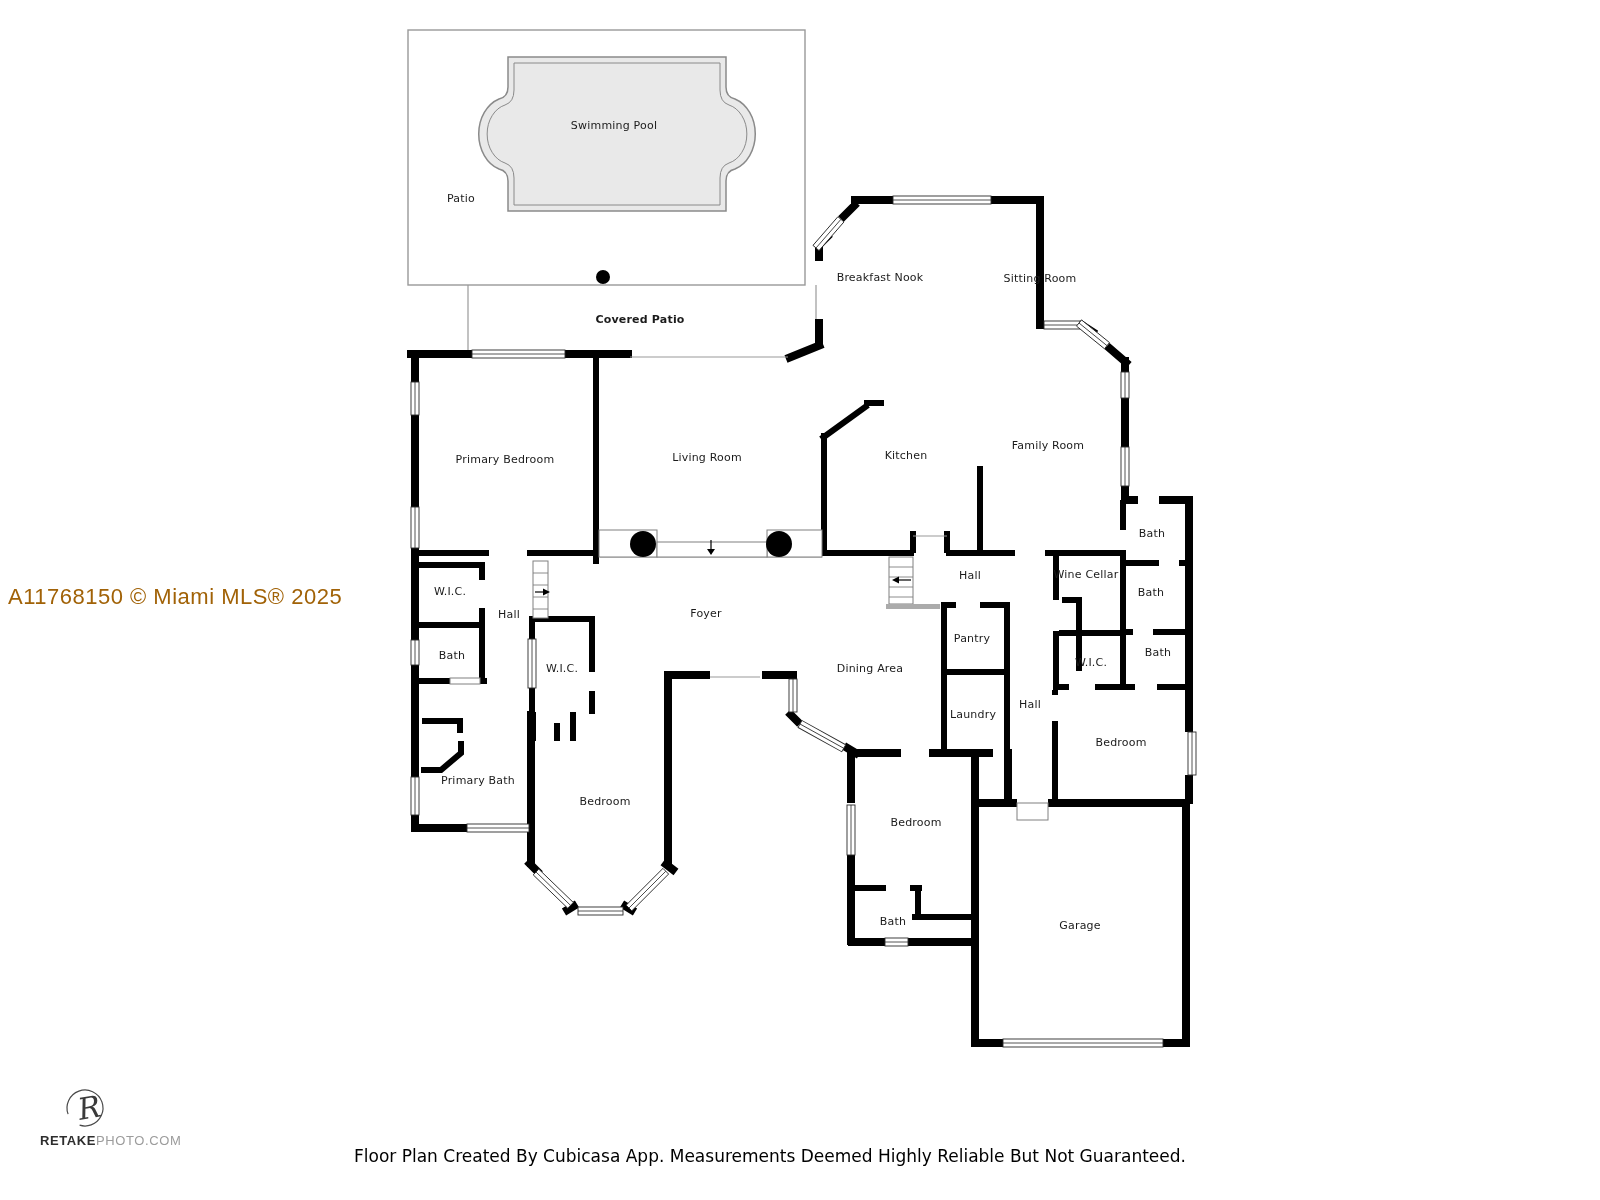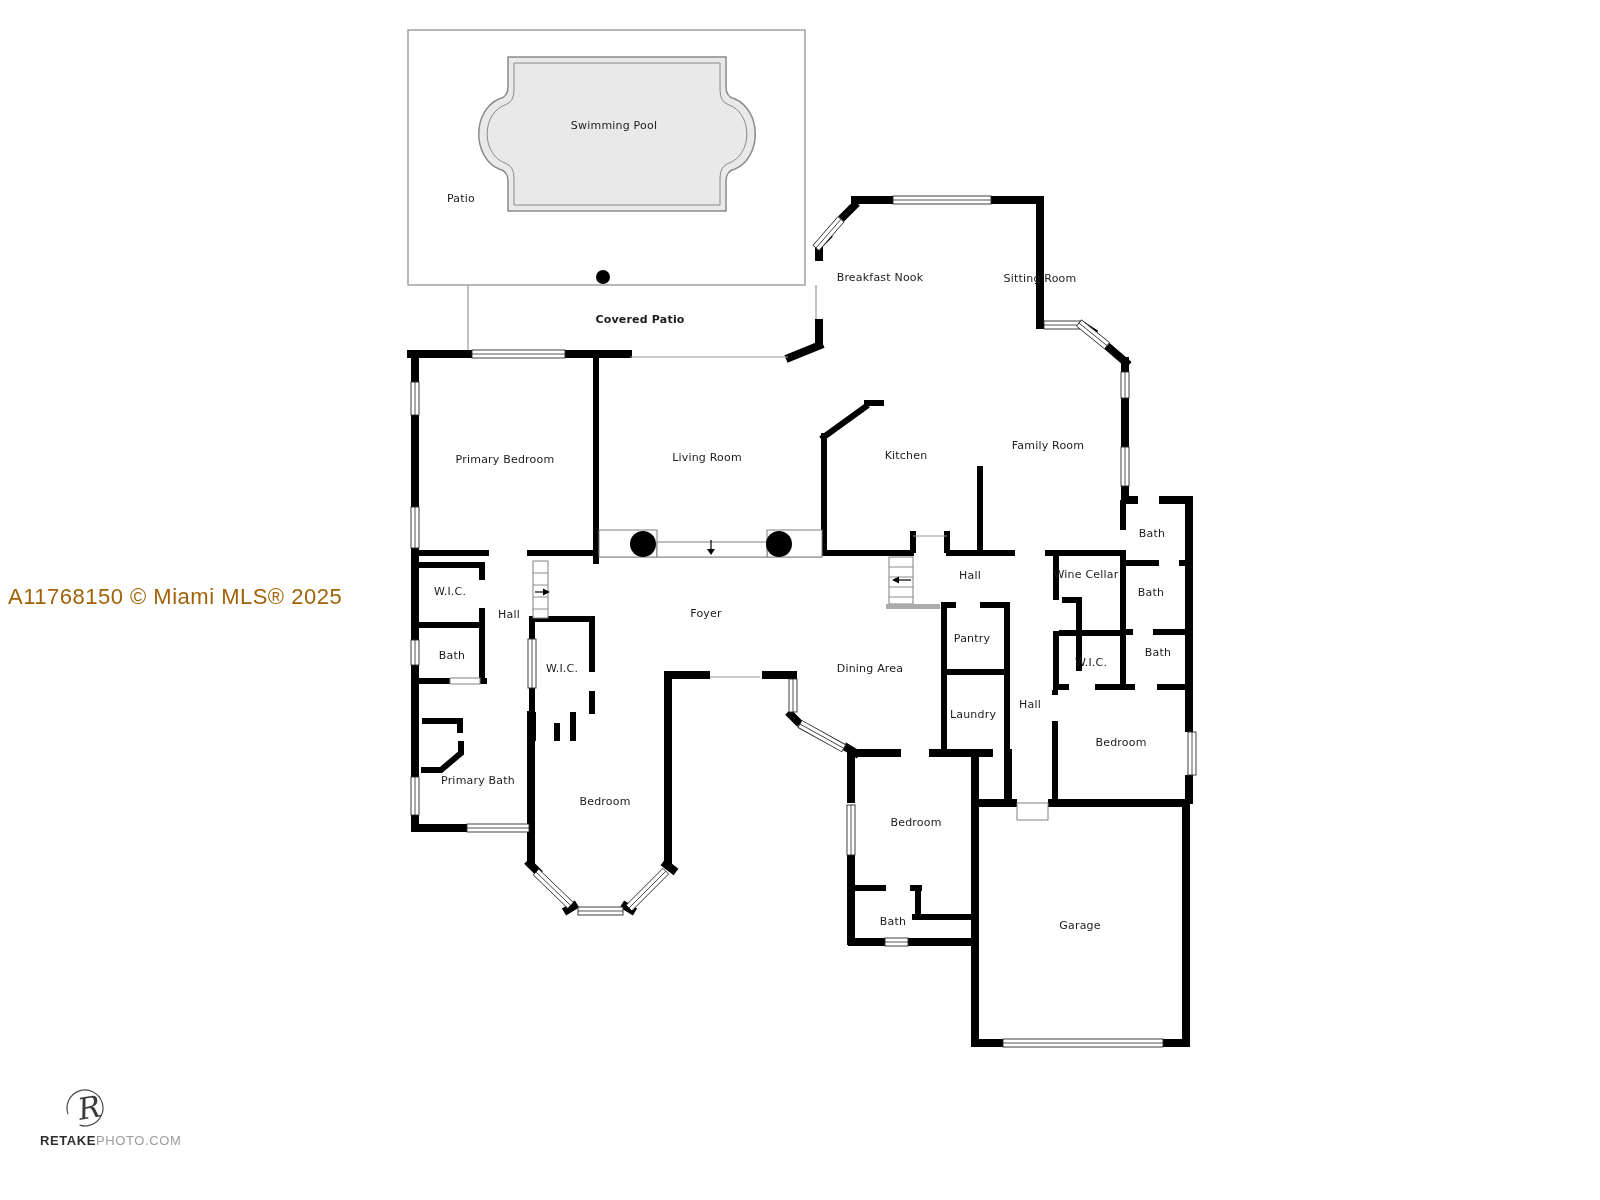--- a/index.html
+++ b/index.html
@@ -218,14 +218,15 @@
   <div class="room-label" style="left:1080px;top:925px;">Garage</div>
 
   <div class="watermark">A11768150 © Miami MLS® 2025</div>
 
   <svg class="logo" width="90" height="46" viewBox="39 1089 90 46">
     <circle cx="84" cy="1112" r="18" fill="none" stroke="#4a4a4a" stroke-width="1.2" stroke-dasharray="96 17" transform="rotate(160 84 1112)"></circle>
     <text x="77" y="1123" font-size="30" font-style="italic" fill="#3a3a3a" transform="rotate(-10 84 1112)">R</text>
   </svg>
   <div class="logo-brand"><span class="b1">RETAKE</span><span class="b2">PHOTO.COM</span></div>
 
+  <div class="caption">Floor Plan Created By Cubicasa App. Measurements Deemed Highly Reliable But Not Guaranteed.</div>
 
 </div>
 
 </body></html>

